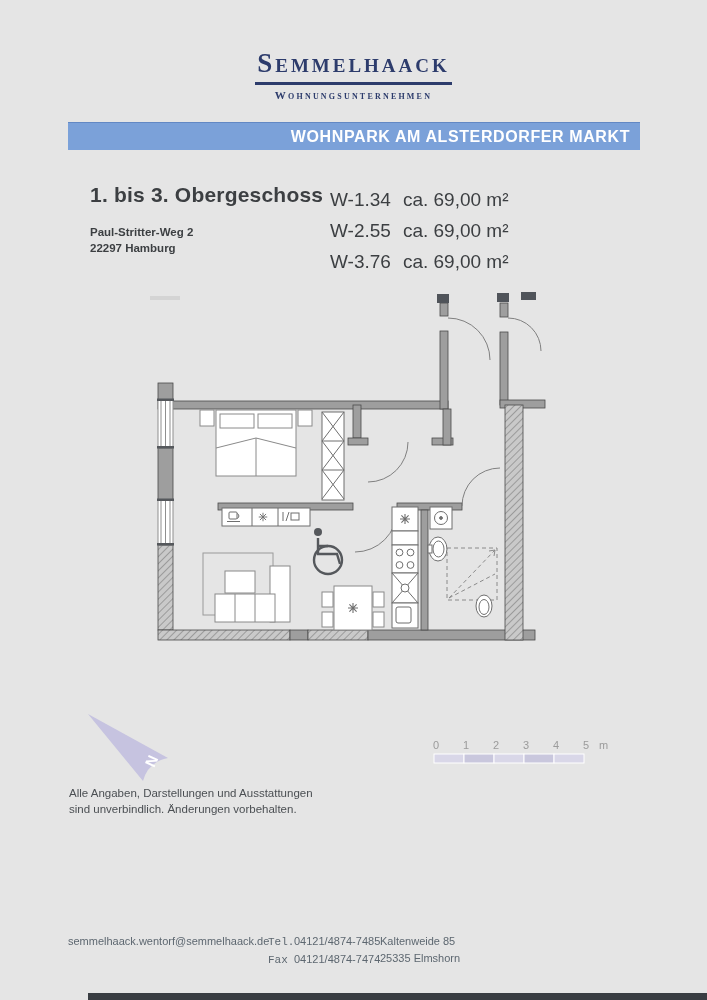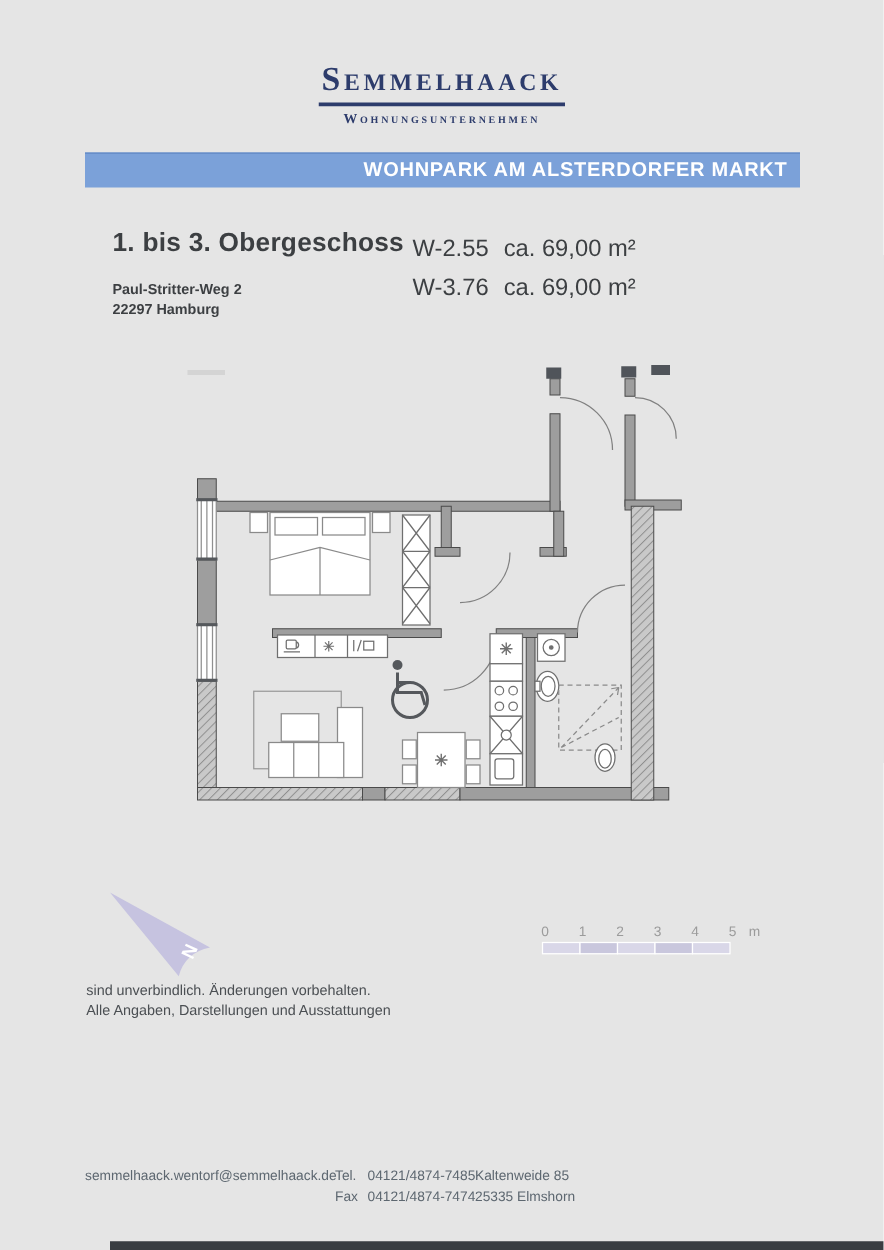--- a/index.html
+++ b/index.html
@@ -32,21 +32,21 @@
 
   
   .disclaimer{position:absolute;left:69px;top:785px;font-size:11.5px;color:#4b4f53;line-height:16px;}
 
   
   .footer{position:absolute;left:0;top:933px;width:707px;font-size:11px;color:#5d6770;line-height:17px;}
   .f-col{position:absolute;top:0;}
   .f-col.c1{left:68px;}
   .f-col.c2{left:268px;}
   .f-col.c3{left:380px;}
-  .f-label{display:inline-block;width:26px;}
+  .f-label{display:inline-block;width:26px;font-family:Liberation Mono, monospace;}
 
   .bottom-bar{position:absolute;left:88px;right:0;bottom:0;height:7px;background:#393d42;}
 </style>
 </head>
 <body>
 
 <div class="page">
 
   <div class="logo-wrap">
     <div class="logo-text">Semmelhaack</div>
@@ -59,20 +59,23 @@
 
   <div class="title-block">
     <div class="title">1. bis 3. Obergeschoss</div>
     <div class="addr">
       <div>Paul-Stritter-Weg 2</div>
       <div>22297 Hamburg</div>
     </div>
   </div>
 
   <div class="apartments">
+    <div class="apt-row">
+      <span class="unit">W-1.34</span><span>ca. 69,00 m²</span>
+    </div>
     <div class="apt-row">
       <span class="unit">W-2.55</span><span>ca. 69,00 m²</span>
     </div>
     <div class="apt-row">
       <span class="unit">W-3.76</span><span>ca. 69,00 m²</span>
     </div>
   </div>
 
   <svg class="sheet" viewBox="0 0 707 1000">
     <defs>
@@ -278,22 +281,22 @@
         <rect x="434" y="754" width="30" height="9" fill="#d9d7e8"></rect>
         <rect x="464" y="754" width="30" height="9" fill="#c9c7dd"></rect>
         <rect x="494" y="754" width="30" height="9" fill="#d9d7e8"></rect>
         <rect x="524" y="754" width="30" height="9" fill="#c9c7dd"></rect>
         <rect x="554" y="754" width="30" height="9" fill="#d9d7e8"></rect>
       </g>
     </g>
   </svg>
 
   <div class="disclaimer">
+    <div>Alle Angaben, Darstellungen und Ausstattungen</div>
     <div>sind unverbindlich. Änderungen vorbehalten.</div>
-    <div>Alle Angaben, Darstellungen und Ausstattungen</div>
   </div>
 
   <div class="footer">
     <div class="f-col c1">
       <div>semmelhaack.wentorf@semmelhaack.de</div>
     </div>
     <div class="f-col c2">
       <div>
         <span class="f-label">Tel.</span><span>04121/4874-7485</span>
       </div>

